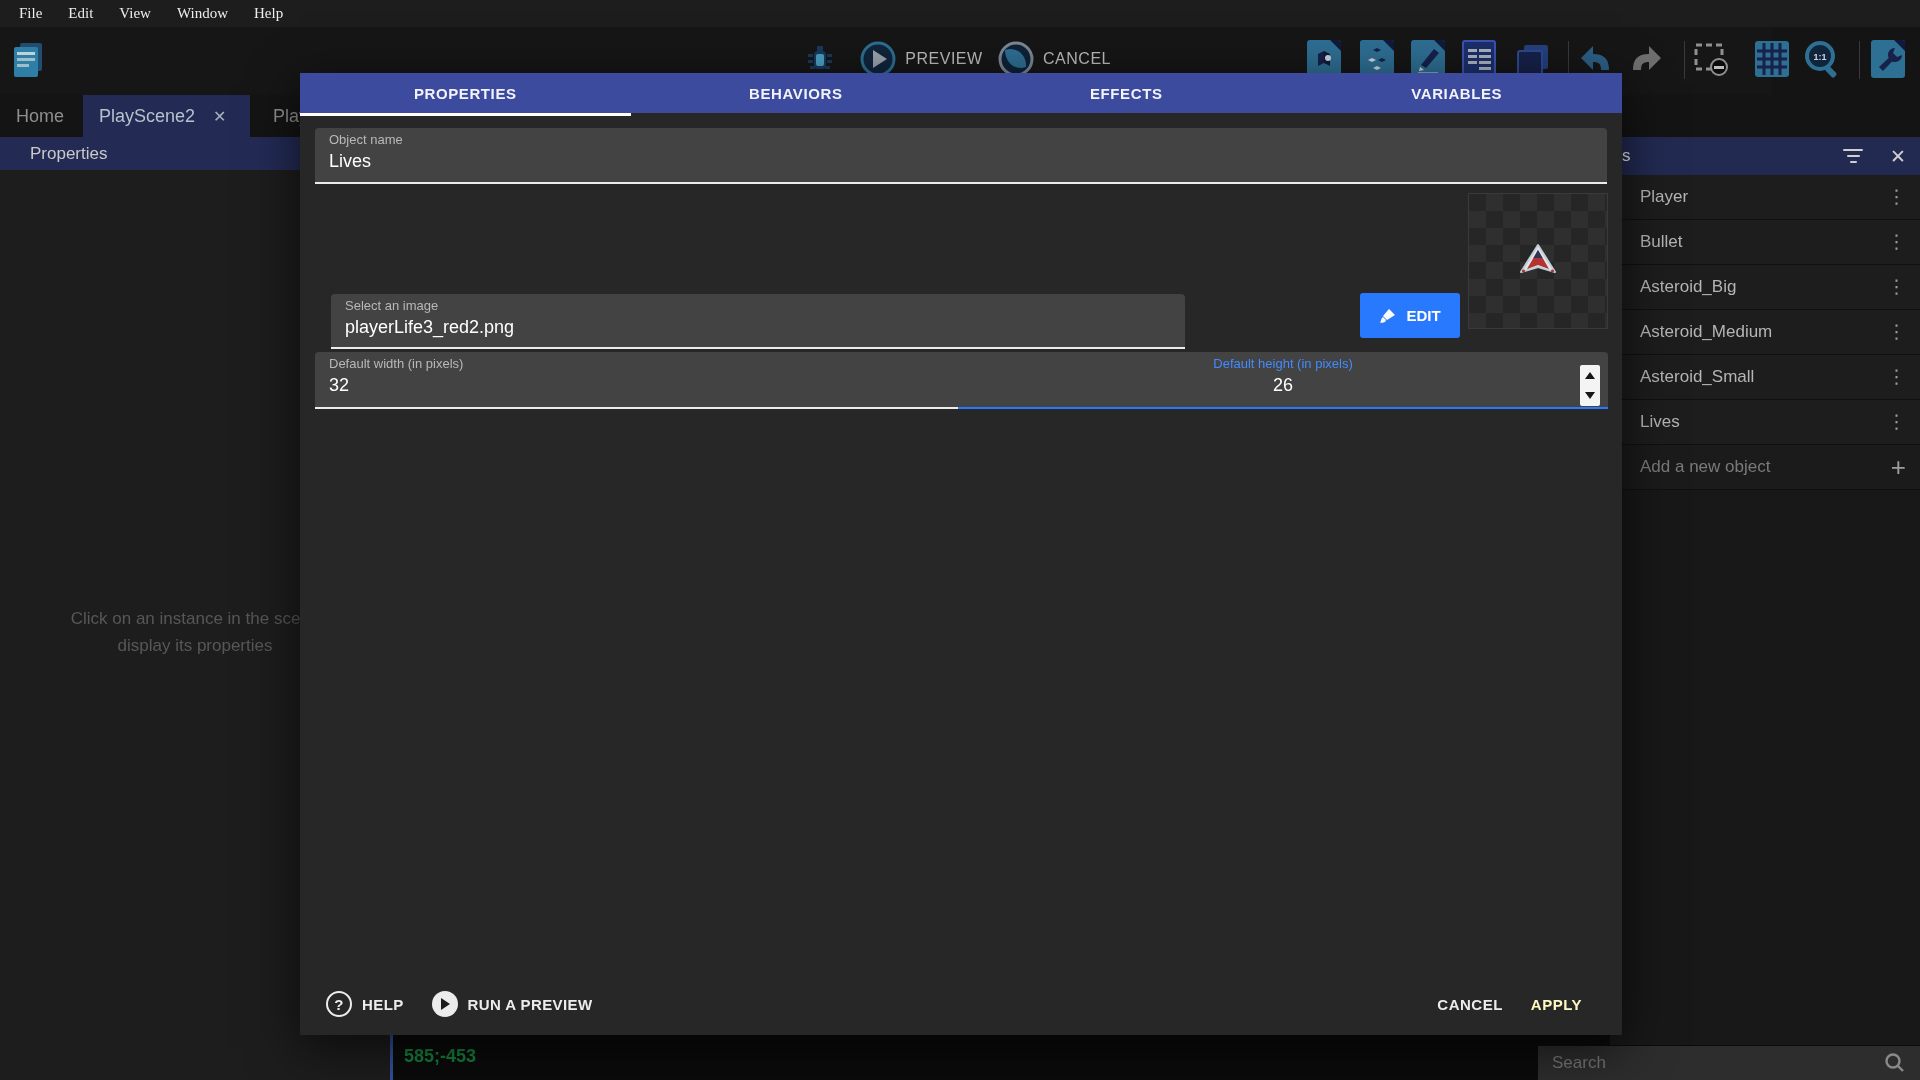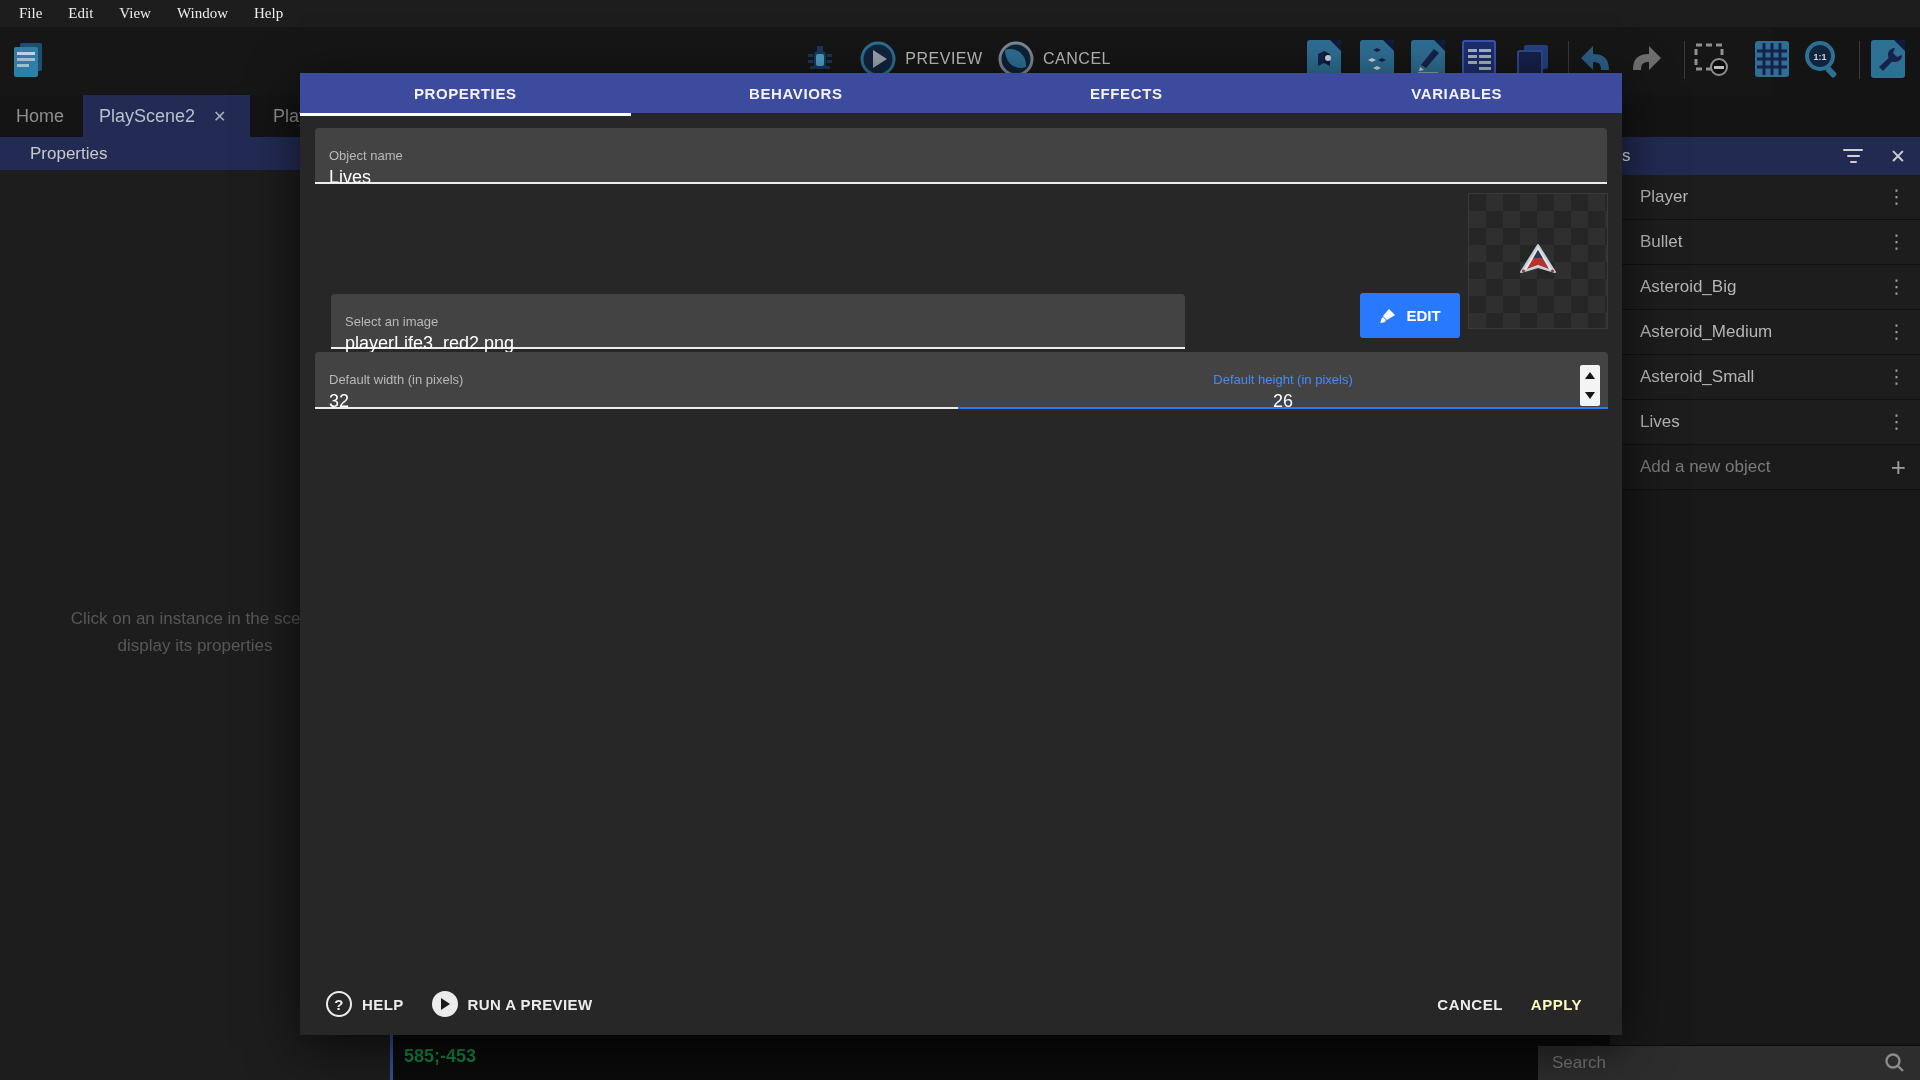--- a/index.html
+++ b/index.html
@@ -69,21 +69,21 @@
   
   #modal { left:300px; top:73px; width:1322px; height:962px; background:#272727;
     z-index:10; box-shadow:0 12px 48px rgba(0,0,0,.65); }
   #modal-tabs { position:absolute; left:0; top:0; width:1322px; height:40px;
     background:#3c4b9e; display:flex; }
   .mtab { flex:1; display:flex; align-items:center; justify-content:center;
     color:#f2f3fa; font-size:15px; font-weight:bold; letter-spacing:.6px; position:relative; }
   .mtab .underline { position:absolute; left:0; bottom:-3px; width:100%; height:3px; background:#ffffff; }
 
   .field { position:absolute; background:#434343; border-radius:4px 4px 0 0;
-    border-bottom:2px solid #ececec; padding:20px 14px 0 14px; }
+    border-bottom:2px solid #ececec; padding:4px 14px 0 14px; }
   .field .flabel { font-size:13px; color:#b8b8b8; }
   .field .fvalue { font-size:18px; color:#ffffff; margin-top:4px; }
   .field.focused { border-bottom-color:#2979ff;text-align:center; }
   .field.focused .flabel { color:#448aff; }
 
   #edit-btn { position:absolute; left:1060px; top:220px; width:100px; height:45px;
     background:#2979ff; border-radius:3px; display:flex; align-items:center;
     justify-content:center; gap:9px; color:#ffffff; font-size:15px; font-weight:bold; }
 
   #preview-box { position:absolute; left:1168px; top:120px; width:140px; height:136px;

